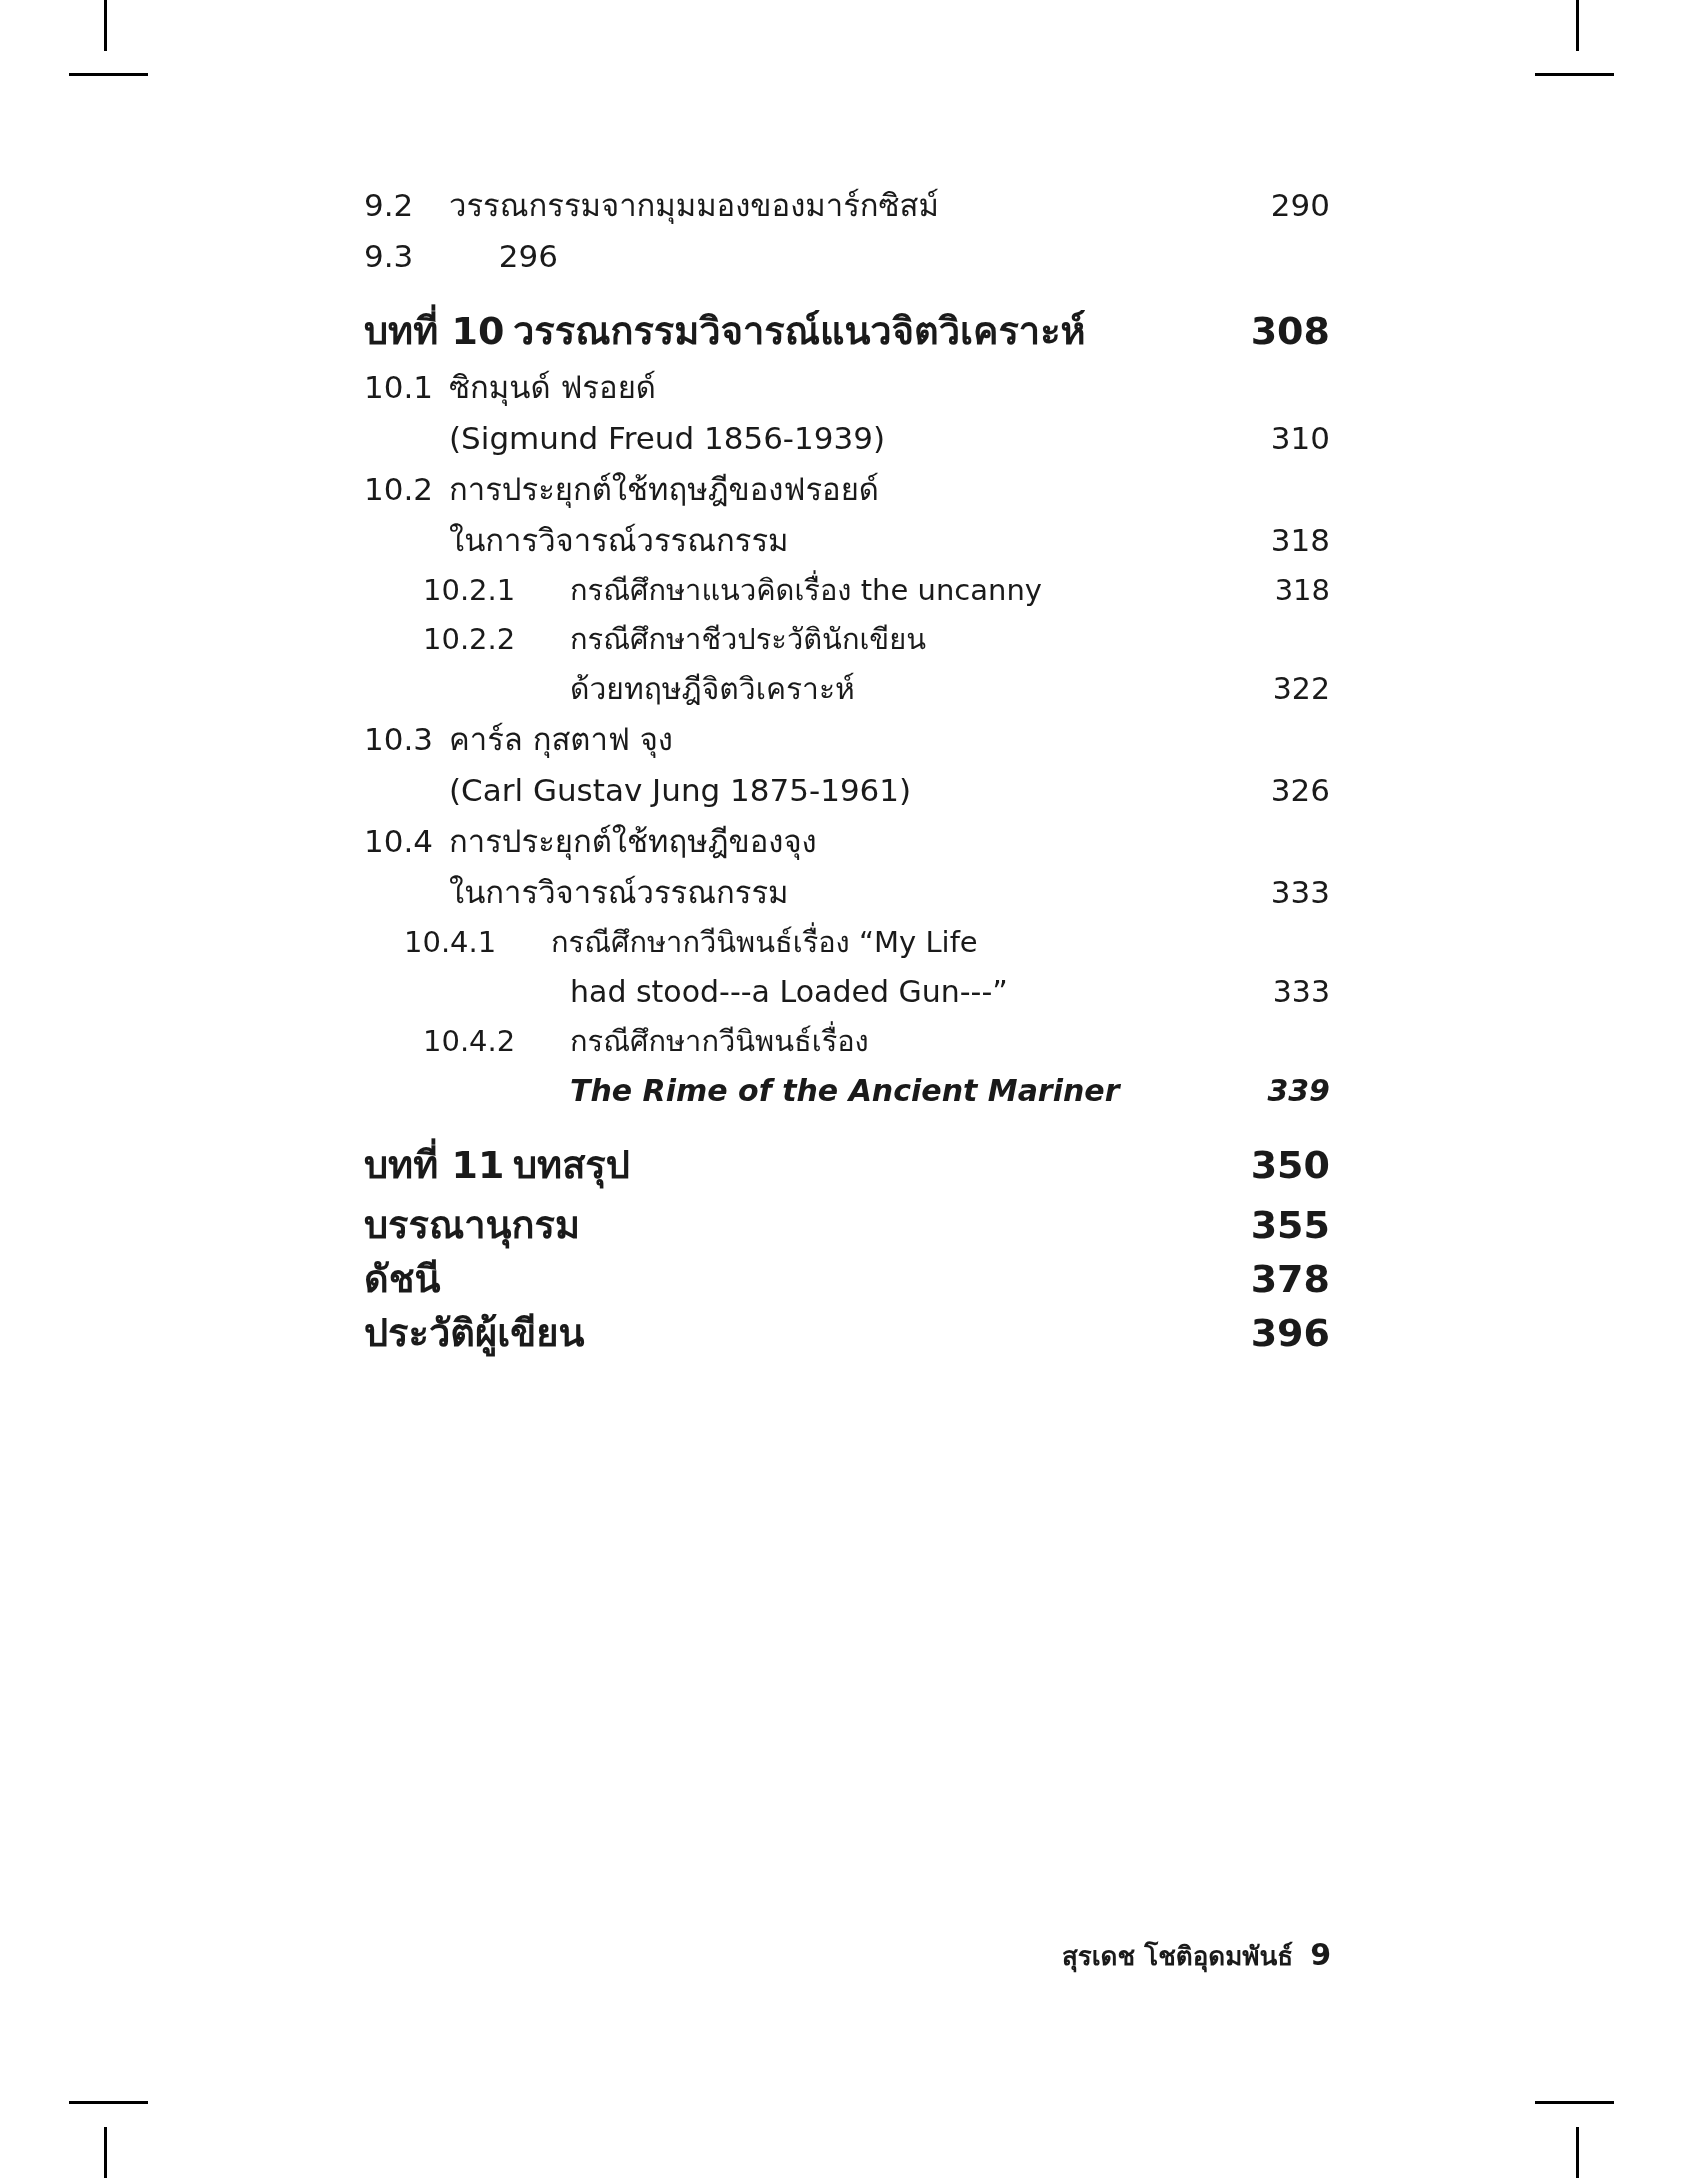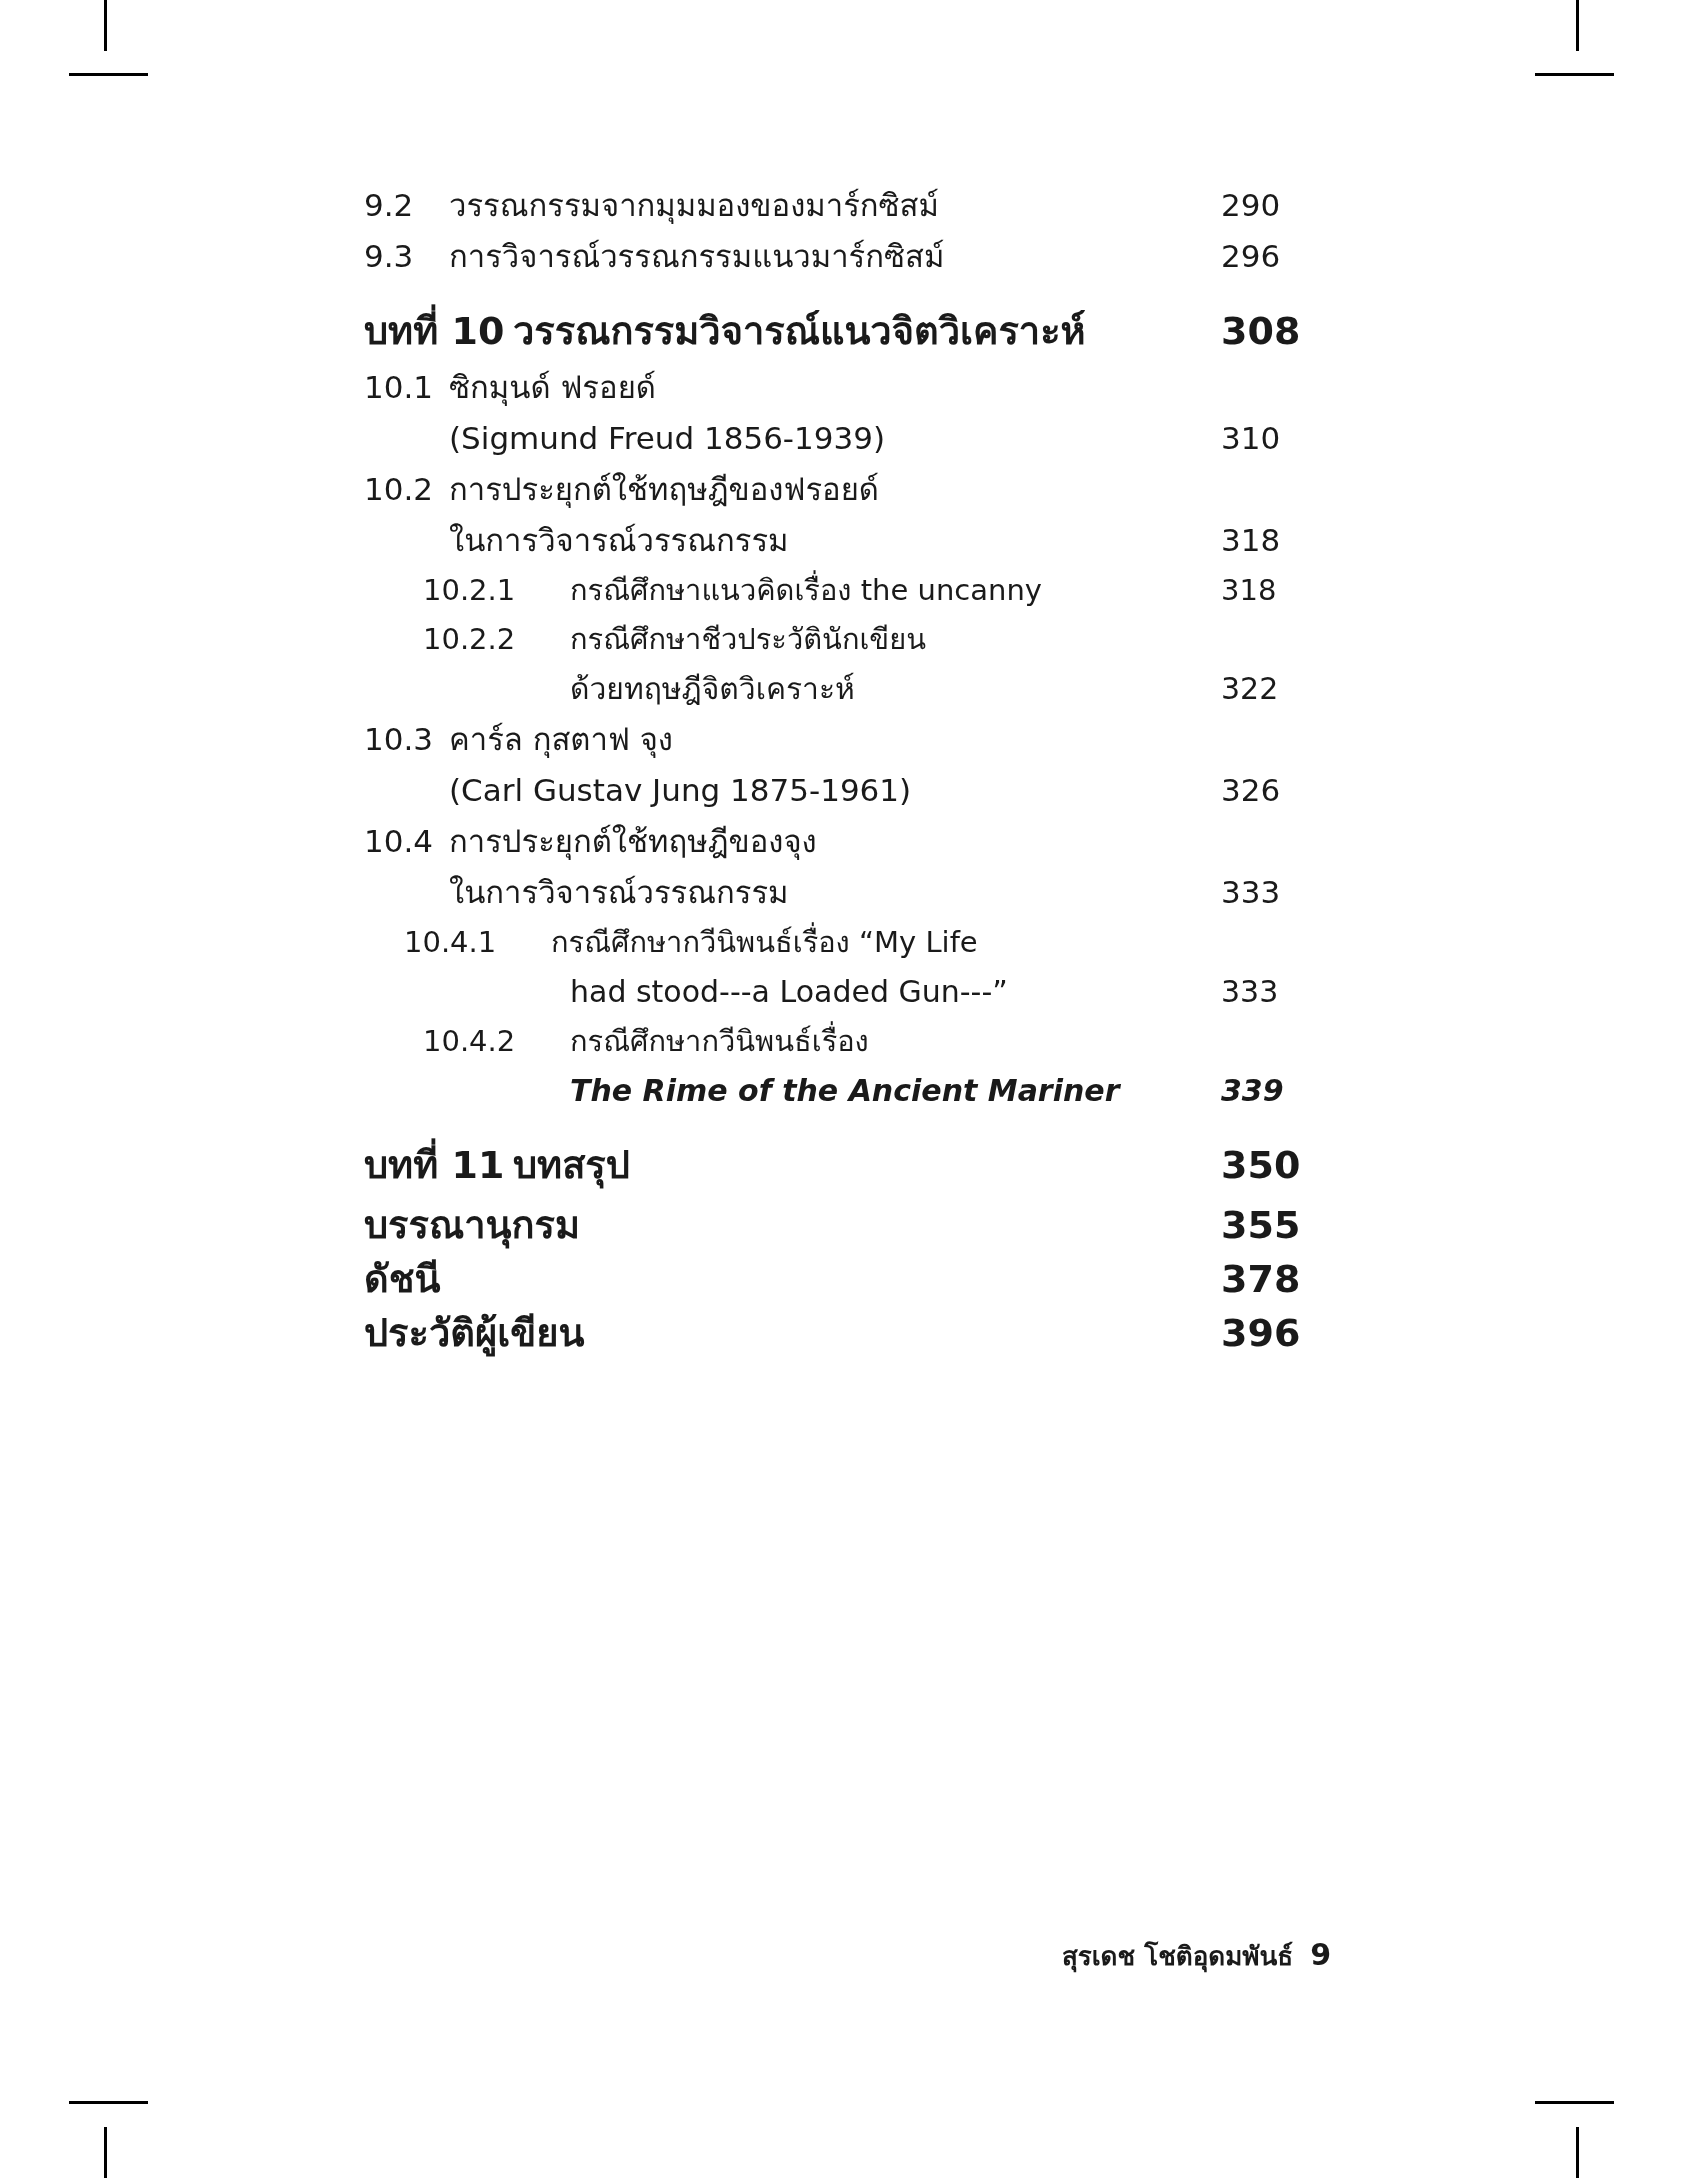--- a/index.html
+++ b/index.html
@@ -54,21 +54,21 @@
   .toc-num {
     flex: 0 0 auto;
     white-space: pre;
   }
   .toc-title {
     flex: 1 1 auto;
     white-space: pre;
   }
   .toc-page {
     flex: 0 0 109px;
-    text-align: left;
+    text-align: right;
     white-space: pre;
   }
 
   
   .lvl-chapter {
     font-size: 38px;
     font-weight: bold;
     margin-top: 46px;
     margin-bottom: 22px;
   }
@@ -151,21 +151,20 @@
   <div class="crop h cm-br-h"></div>
 
   <div class="toc" id="toc-list">
       <div class="toc-row lvl-sec">
         <span class="toc-num">9.2</span>
         <span class="toc-title">วรรณกรรมจากมุมมองของมาร์กซิสม์</span>
         <span class="toc-page">290</span>
       </div>
       <div class="toc-row lvl-sec">
         <span class="toc-num">9.3</span>
-        <span class="toc-title">การวิจารณ์วรรณกรรมแนวมาร์กซิสม์</span>
         <span class="toc-page">296</span>
       </div>
       <div class="toc-row lvl-chapter gap-before">
         <span class="toc-num">บทที่ 10</span>
         <span class="toc-title">วรรณกรรมวิจารณ์แนวจิตวิเคราะห์</span>
         <span class="toc-page">308</span>
       </div>
       <div class="toc-row lvl-sec">
         <span class="toc-num">10.1</span>
         <span class="toc-title">ซิกมุนด์ ฟรอยด์</span>

